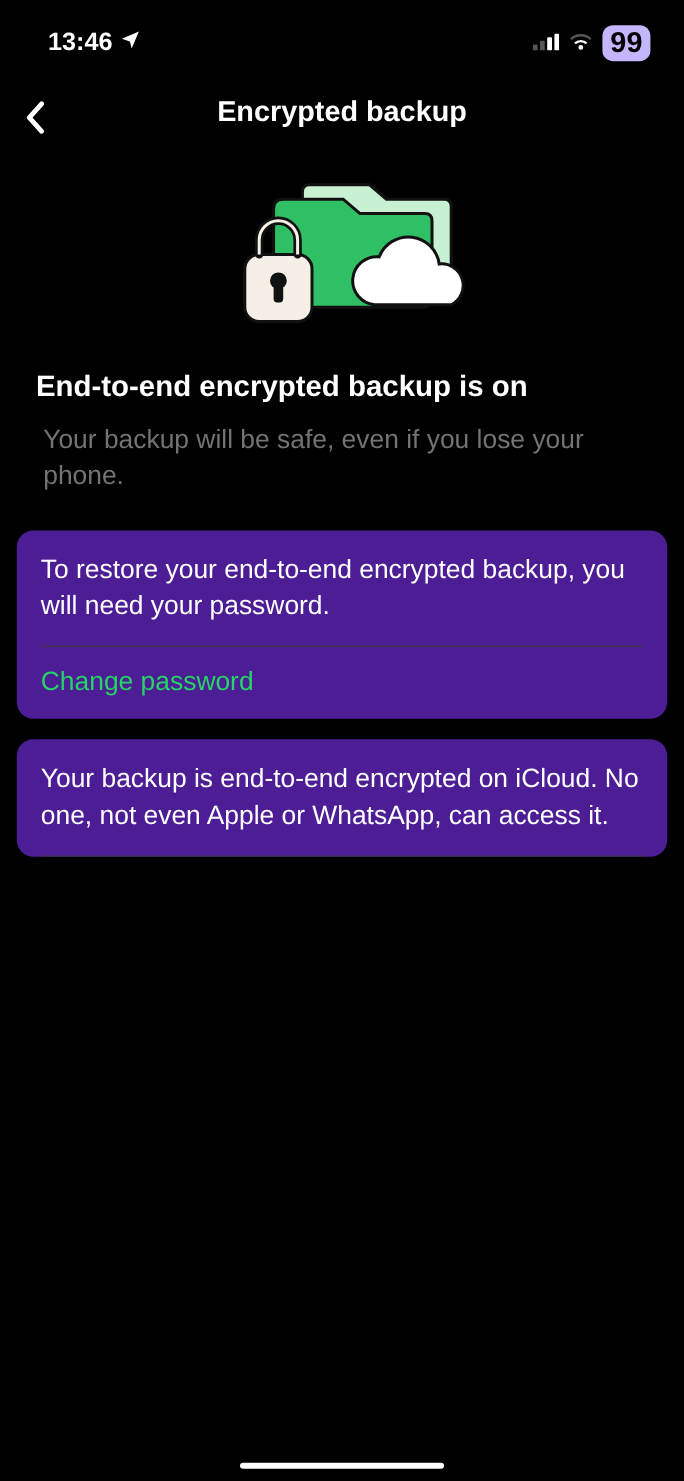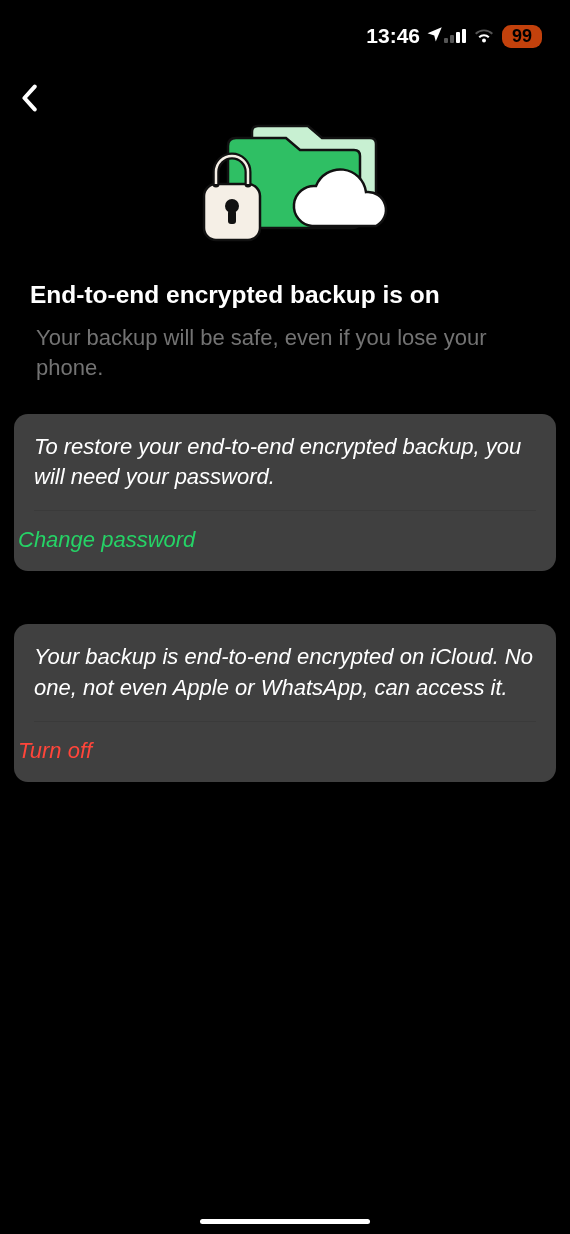--- a/index.html
+++ b/index.html
@@ -12,43 +12,43 @@
       height: 1234px;
       background: #000000;
       font-family: -apple-system, BlinkMacSystemFont, "Segoe UI", Helvetica, Arial, sans-serif;
       color: #ffffff;
       overflow: hidden;
       position: relative;
     }
     
     .status-bar {
       display: flex;
-      justify-content: flex-end;
+      justify-content: space-between;
       align-items: center;
       padding: 16px 28px 0 40px;
       height: 56px;
       font-size: 21px;
       font-weight: 600;
     }
     .status-left {
       display: flex;
       align-items: center;
       gap: 6px;
     }
     .status-right {
       display: flex;
       align-items: center;
       gap: 8px;
     }
     .battery-pill {
-      background: #c2410c;
+      background: #c4b5fd;
       color: #000000;
       border-radius: 9px;
       padding: 1px 6px;
-      font-size: 18px;
+      font-size: 24px;
       font-weight: 700;
       min-width: 40px;
       text-align: center;
     }
     
     .header {
       display: flex;
       align-items: center;
       padding: 24px 16px 10px 16px;
       position: relative;
@@ -88,40 +88,39 @@
     .para {
       font-size: 22px;
       line-height: 1.38;
       font-weight: 500;
       margin-bottom: 30px;
       padding: 0 8px;
       color: #737373;
     }
     
     .card {
-      background: #404040;
+      background: #4c1d95;
       border-radius: 14px;
-      margin: 0 14px 53px 14px;
+      margin: 0 14px 17px 14px;
       overflow: hidden;
-      font-style: italic;
     }
     .card-text {
       padding: 18px 20px 18px 20px;
       font-size: 22px;
       line-height: 1.38;
       font-weight: 500;
       color: #ffffff;
     }
     .divider {
       height: 1px;
       background: #3a3a3a;
       margin: 0 20px;
     }
     .card-action {
-      padding: 16px 20px 18px 4px;
+      padding: 16px 20px 18px 20px;
       font-size: 22px;
       font-weight: 500;
     }
     .action-green {
       color: #25D366;
     }
     .action-red {
       color: #ff453a;
     }
     
@@ -167,20 +166,21 @@
     <span class="battery-pill">99</span>
   </div>
 </div>
 
 <div class="header">
   <div class="back-btn">
     <svg width="16" height="28" viewBox="0 0 14 24" fill="none" stroke="#ffffff" stroke-width="3.5" stroke-linecap="round" stroke-linejoin="round">
       <polyline points="12,2 3,12 12,22"></polyline>
     </svg>
   </div>
+  <div class="header-title">Encrypted backup</div>
 </div>
 
 <div class="illustration">
   <svg width="230" height="145" viewBox="0 0 230 145">
 
     <path d="M88 18 L138 18 L152 30 L200 30 Q206 30 206 36 L206 88 Q206 94 200 94 L88 94 Q82 94 82 88 L82 24 Q82 18 88 18 Z" fill="#c8f0d2" stroke="#111" stroke-width="2.5"></path>
 
     <path d="M66 30 L116 30 L130 42 L184 42 Q190 42 190 48 L190 112 Q190 120 182 120 L66 120 Q58 120 58 112 L58 38 Q58 30 66 30 Z" fill="#2fbf64" stroke="#111" stroke-width="2.5"></path>
 
     <g>
@@ -204,16 +204,15 @@
 
 <div class="card">
   <div class="card-text">To restore your end-to-end encrypted backup, you will need your password.</div>
   <div class="divider"></div>
   <div class="card-action action-green">Change password</div>
 </div>
 
 <div class="card">
   <div class="card-text">Your backup is end-to-end encrypted on iCloud. No one, not even Apple or WhatsApp, can access it.</div>
   <div class="divider"></div>
-  <div class="card-action action-red">Turn off</div>
 </div>
 
 <div class="home-indicator"></div>
 
 </body></html>

